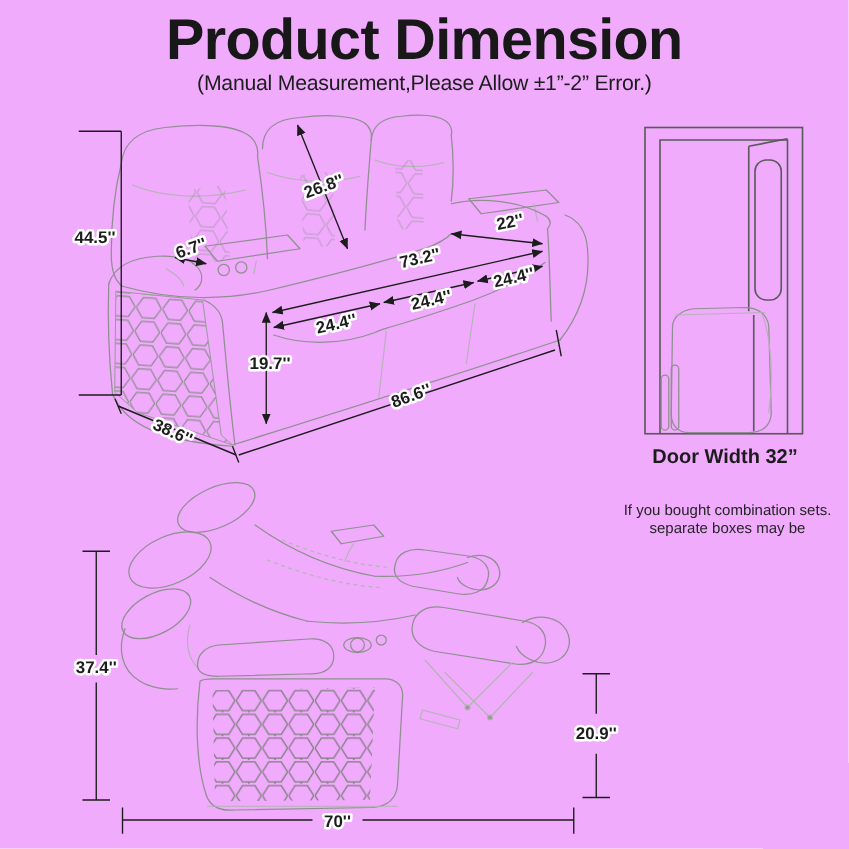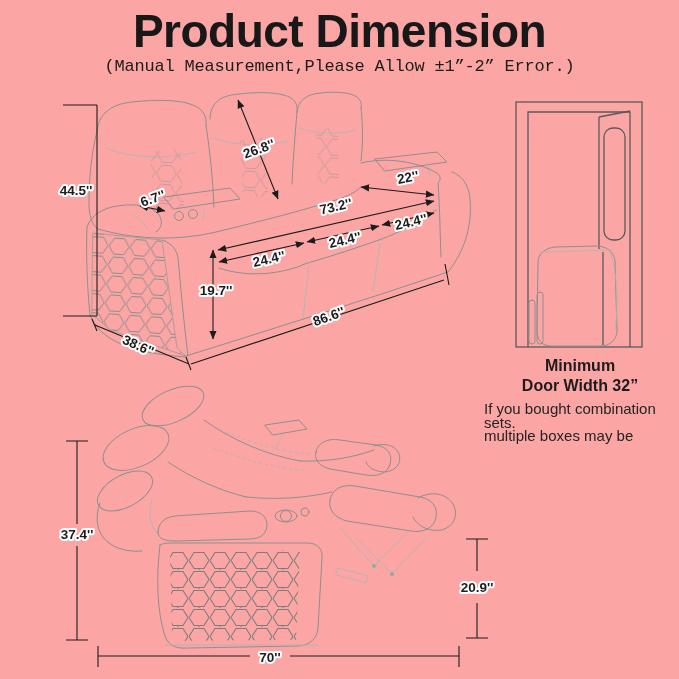--- a/index.html
+++ b/index.html
@@ -1,44 +1,44 @@
 <!DOCTYPE html>
 <html><head>
 <meta charset="utf-8">
 <style>
   html,body { margin:0; padding:0; background:#ffffff; }
   .page {
     position:relative; width:679px; height:679px; overflow:hidden;
-    background:#fca5a5; font-family:"Liberation Sans", sans-serif; color:#161616;
+    background:#f0abfc; font-family:"Liberation Sans", sans-serif; color:#161616;
   }
   .title {
     position:absolute; top:6px; left:0; width:679px; text-align:center;
     font-size:46px; font-weight:700; letter-spacing:-0.5px; line-height:50px; color:#181818;
   }
   .subtitle {
     position:absolute; top:57px; left:0; width:679px; text-align:center;
-    font-size:17px; font-weight:500; letter-spacing:-0.2px; color:#1c1c1c;font-family:Liberation Mono, monospace;
+    font-size:17px; font-weight:500; letter-spacing:-0.2px; color:#1c1c1c;
   }
   svg.illu { position:absolute; overflow:visible; }
   .sofa   { stroke:#8f8f8f; stroke-width:1; fill:none; stroke-linecap:round; stroke-linejoin:round; }
   .sofa-light { stroke:#b3b3b3; stroke-width:0.9; fill:none; }
   .dim    { stroke:#1c1c1c; stroke-width:1.1; fill:none; stroke-linecap:butt; }
   .door-ln{ stroke:#5a5a5a; stroke-width:1.3; fill:none; stroke-linejoin:miter; }
   .dim-label {
     font-family:"Liberation Sans", sans-serif; font-size:13.5px; font-weight:600;
     fill:#1c1c1c; text-anchor:middle; paint-order:stroke; stroke:#ffffff;
     stroke-width:4px; stroke-linejoin:round;
   }
   .door-caption {
     position:absolute; left:494px; top:356px; width:172px; text-align:center;
     font-size:16px; font-weight:600; line-height:20px; color:#1c1c1c;
   }
   .delivery-note {
-    position:absolute; left:484px; top:402px; width:196px; text-align:left;
-    font-size:15px; font-weight:500; line-height:13.5px; color:#242424;
+    position:absolute; left:484px; top:402px; width:196px; text-align:center;
+    font-size:12px; font-weight:500; line-height:13.5px; color:#242424;
   }
 </style>
 </head>
 <body>
 
 <div class="page">
 
   <div class="title">Product Dimension</div>
   <div class="subtitle">(Manual Measurement,Please Allow ±1”-2” Error.)</div>
 
@@ -139,27 +139,26 @@
     <g class="sofa" stroke="#6f6f6f">
       <path d="M538,262 C538,254 545,248 555,247 L596,246 C607,246 614,252 615,261 L617,330 C617,340 610,346 600,346 L551,346 C542,346 537,340 537,331 Z"></path>
       <path class="sofa-light" d="M540,252 L612,250"></path>
       <path class="sofa-light" d="M610,252 C617,272 619,302 615,330"></path>
       <rect x="529" y="300" width="6" height="44" rx="3"></rect>
       <rect x="537" y="292" width="6" height="52" rx="3"></rect>
     </g>
   </svg>
 
   <div class="door-caption">
-    <div>Minimum</div>
     <div>Door Width 32”</div>
   </div>
 
   <div class="delivery-note">
     <div>If you bought combination sets.</div>
-    <div>multiple boxes may be</div>
+    <div>separate boxes may be</div>
   </div>
 
   <svg class="illu" style="left:50px; top:388px;" width="460" height="285" viewBox="50 388 460 285">
     <defs>
       <pattern id="hexB" width="21" height="19" patternUnits="userSpaceOnUse">
         <path d="M5,1.5 L15,1.5 L20,9.5 L15,17.5 L5,17.5 L0,9.5 Z" fill="none" stroke="#7d7d7d" stroke-width="1.1"></path>
         <path d="M10,17.5 L10,19" stroke="#7d7d7d" stroke-width="1.1"></path>
       </pattern>
       <marker id="arrS" markerWidth="10" markerHeight="10" refX="8.2" refY="4.5" orient="auto-start-reverse" markerUnits="userSpaceOnUse">
         <path d="M0,0.9 L8.6,4.5 L0,8.1 Z" fill="#1c1c1c"></path>

